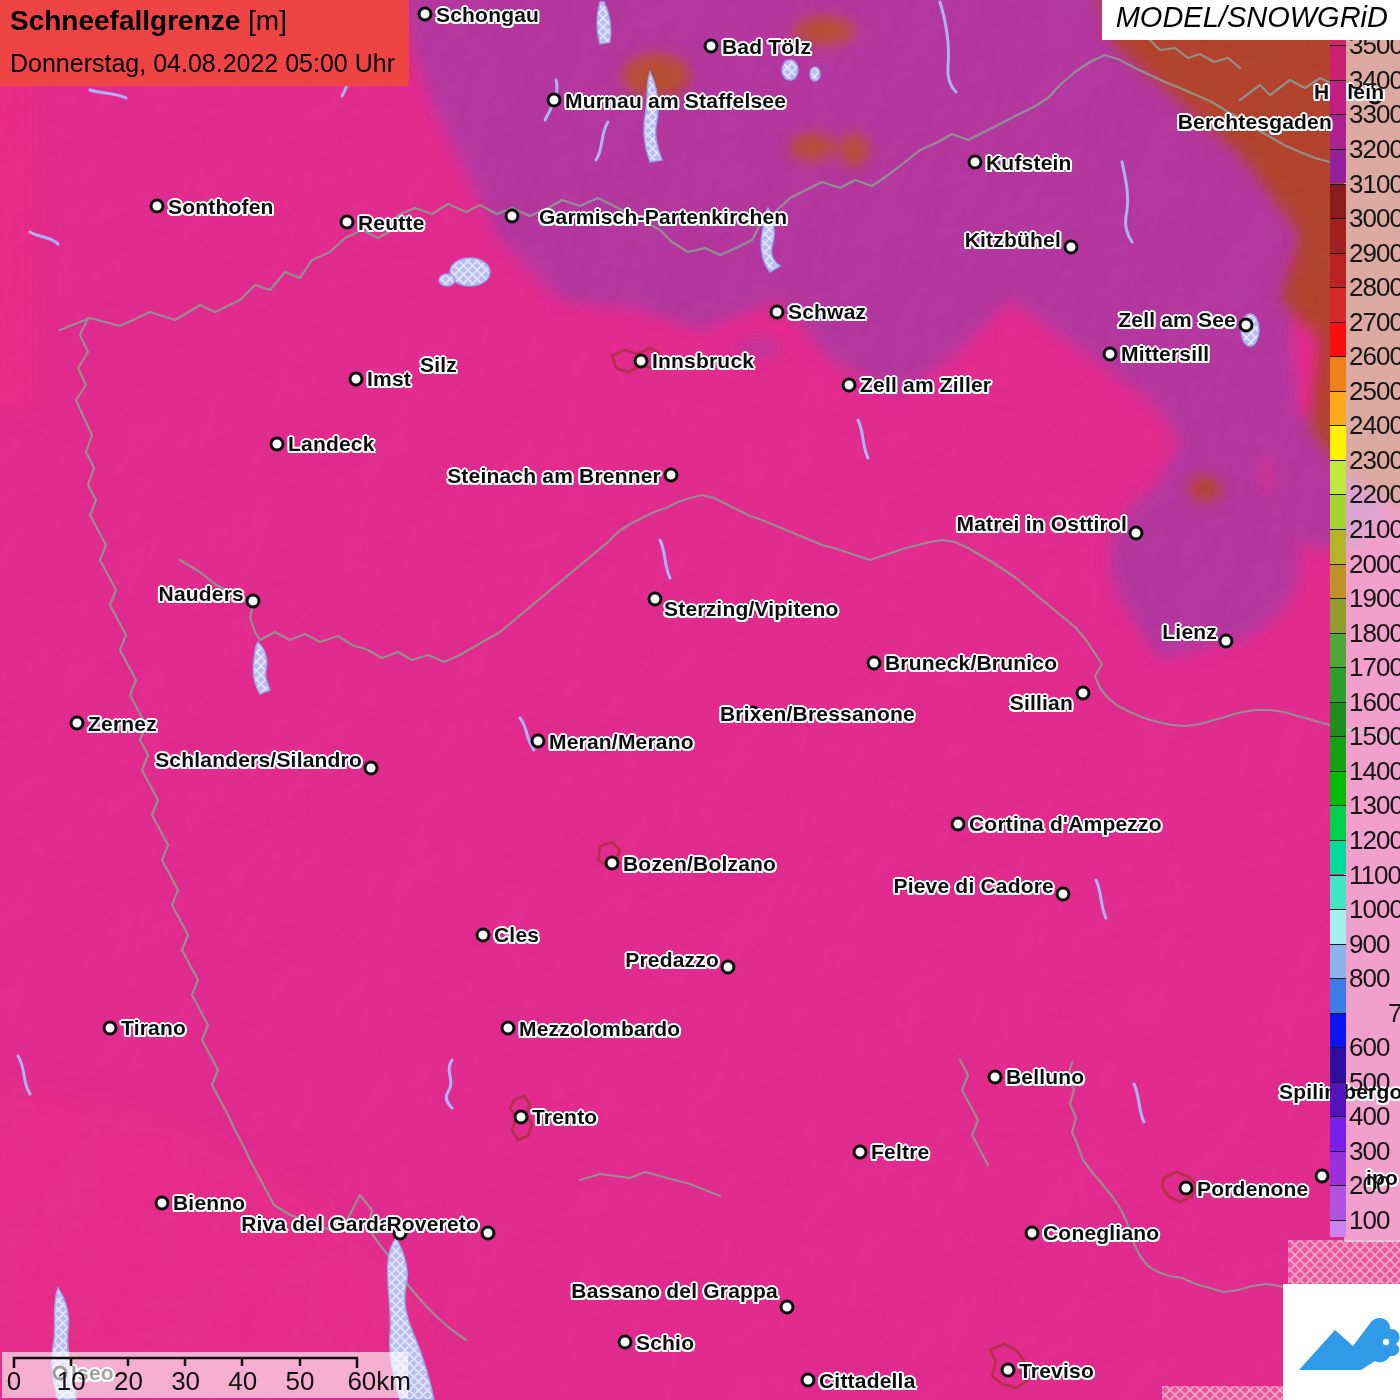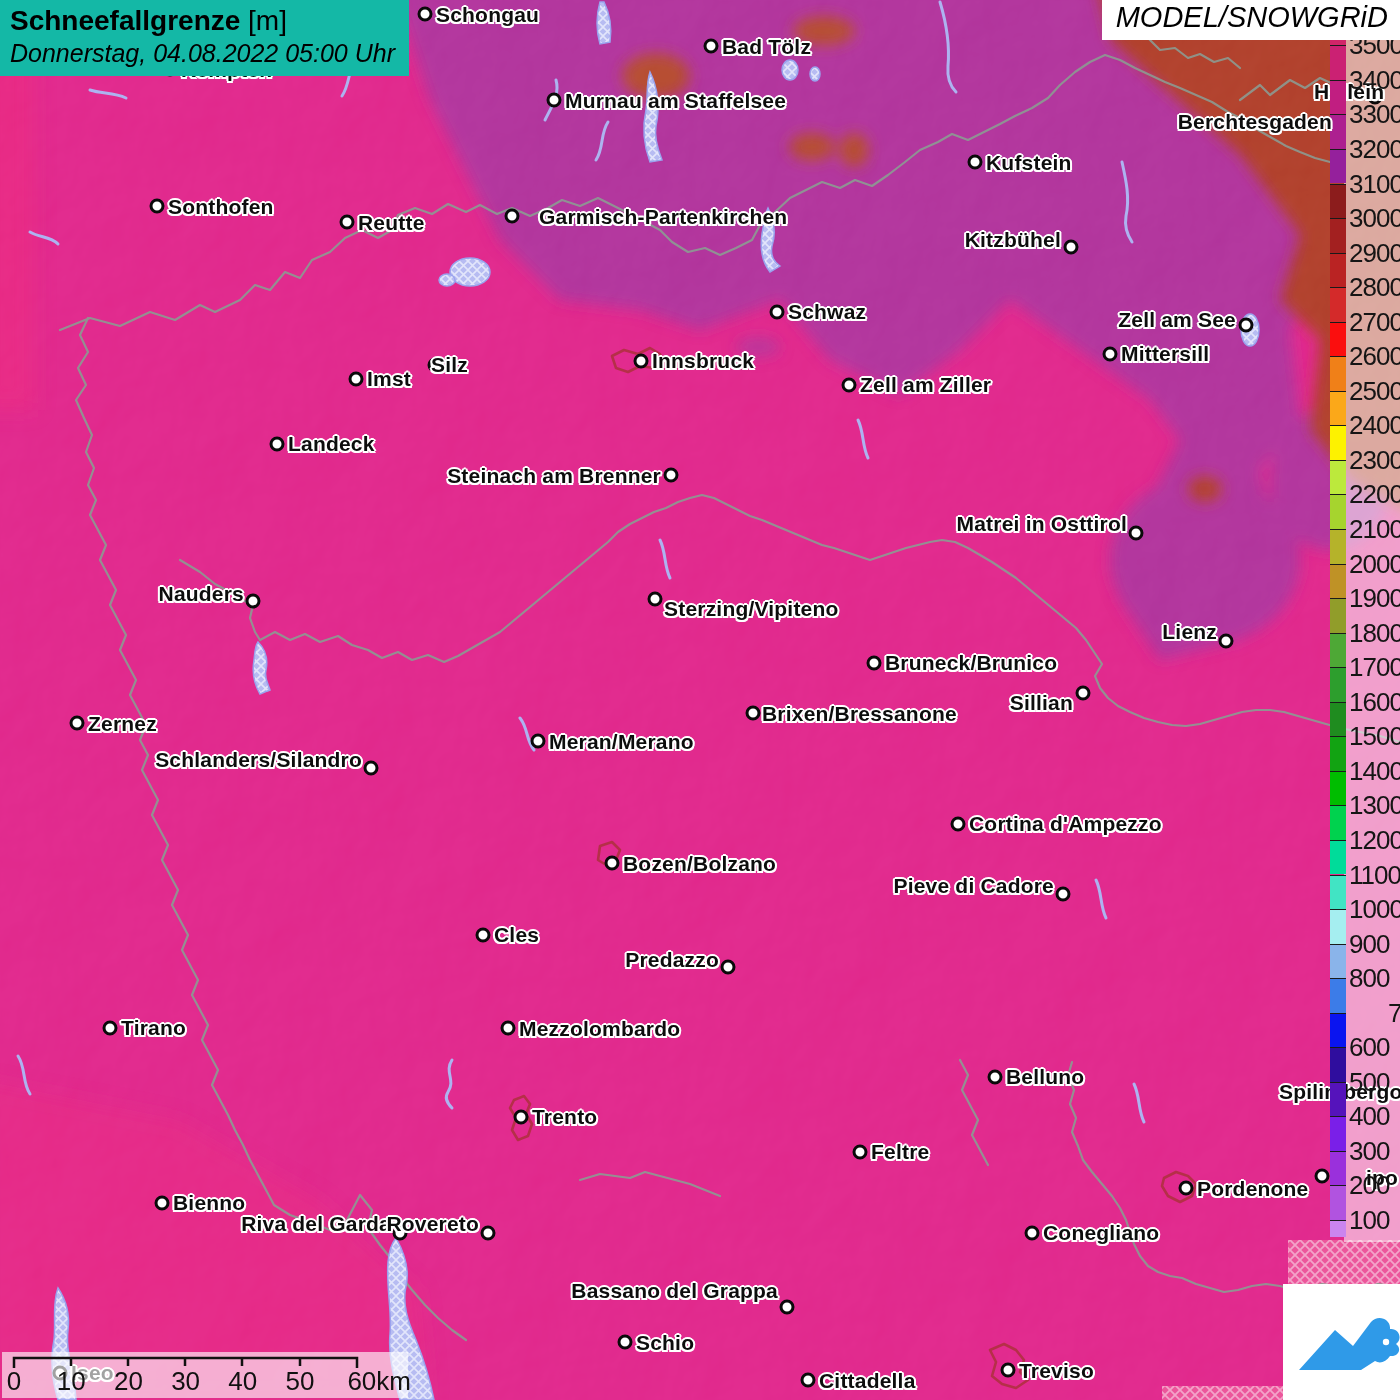--- a/index.html
+++ b/index.html
@@ -17,25 +17,25 @@
 
   
   .cdot{position:absolute;width:9px;height:9px;border:3px solid #0a0a0a;border-radius:50%;
         background:#fff;transform:translate(-50%,-50%);box-sizing:content-box;}
   .clabel{position:absolute;font-weight:bold;font-size:21px;color:#0d0d0d;white-space:nowrap;
         letter-spacing:.2px;transform:translateY(-50%);
         text-shadow:-2px 0 0 #fff,2px 0 0 #fff,0 -2px 0 #fff,0 2px 0 #fff,
         -1.5px -1.5px 0 #fff,1.5px -1.5px 0 #fff,-1.5px 1.5px 0 #fff,1.5px 1.5px 0 #fff;}
 
   
-  #titlebox{position:absolute;left:0;top:0;z-index:20;background:#14b8a6;padding:5px 14px 8px 10px;}
+  #titlebox{position:absolute;left:0;top:0;z-index:20;background:#ef4444;padding:5px 14px 8px 10px;}
   #titlebox .l1{font-size:28px;color:#000;}
   #titlebox .l1 b{font-weight:bold;}
   #titlebox .l1 .unit{font-weight:normal;}
-  #titlebox .l2{font-size:25px;font-style:italic;color:#000;margin-top:2px;}
+  #titlebox .l2{font-size:25px;color:#000;margin-top:12px;}
   #modelbox{position:absolute;right:0;top:0;z-index:20;background:#fff;
             padding:1px 12px 6px 14px;font-size:29px;font-style:italic;color:#000;}
 
   
   .bcell{position:absolute;left:1330px;width:16px;border-top:1px solid #1a1a1a;
          box-sizing:border-box;}
   .btick{position:absolute;left:1349px;font-size:26px;color:#151515;letter-spacing:-1px;
          transform:translateY(-50%);white-space:nowrap;}
 
   
@@ -302,21 +302,21 @@
       <div class="clabel" style="left: 358px; top: 223px;">Reutte</div>
       <div class="cdot" style="left: 1071px; top: 247px;"></div>
       <div class="clabel" style="right: 339px; top: 240px;">Kitzbühel</div>
       <div class="cdot" style="left: 777px; top: 312px;"></div>
       <div class="clabel" style="left: 788px; top: 312px;">Schwaz</div>
       <div class="cdot" style="left: 1246px; top: 325px;"></div>
       <div class="clabel" style="right: 164px; top: 320px;">Zell am See</div>
       <div class="cdot" style="left: 1110px; top: 354px;"></div>
       <div class="clabel" style="left: 1121px; top: 354px;">Mittersill</div>
       <div class="cdot" style="left: 435px; top: 365px;"></div>
-      <div class="clabel" style="left: 431px; top: 365px;">Silz</div>
+      <div class="clabel" style="left: 420px; top: 365px;">Silz</div>
       <div class="cdot" style="left: 641px; top: 361px;"></div>
       <div class="clabel" style="left: 652px; top: 361px;">Innsbruck</div>
       <div class="cdot" style="left: 356px; top: 379px;"></div>
       <div class="clabel" style="left: 367px; top: 379px;">Imst</div>
       <div class="cdot" style="left: 849px; top: 385px;"></div>
       <div class="clabel" style="left: 860px; top: 385px; text-align: right;">Zell am Ziller</div>
       <div class="cdot" style="left: 277px; top: 444px;"></div>
       <div class="clabel" style="left: 288px; top: 444px;">Landeck</div>
       <div class="cdot" style="left: 671px; top: 475px;"></div>
       <div class="clabel" style="right: 739px; top: 476px;">Steinach am Brenner</div>
@@ -326,21 +326,21 @@
       <div class="clabel" style="right: 1156px; top: 594px;">Nauders</div>
       <div class="cdot" style="left: 655px; top: 599px;"></div>
       <div class="clabel" style="left: 664px; top: 609px;">Sterzing/Vipiteno</div>
       <div class="cdot" style="left: 1226px; top: 641px;"></div>
       <div class="clabel" style="right: 183px; top: 632px;">Lienz</div>
       <div class="cdot" style="left: 874px; top: 663px;"></div>
       <div class="clabel" style="left: 885px; top: 663px;">Bruneck/Brunico</div>
       <div class="cdot" style="left: 1083px; top: 693px;"></div>
       <div class="clabel" style="right: 327px; top: 703px;">Sillian</div>
       <div class="cdot" style="left: 753px; top: 713px;"></div>
-      <div class="clabel" style="left: 762px; top: 714px;">Brixen/Bressanone</div>
+      <div class="clabel" style="left: 720px; top: 714px;">Brixen/Bressanone</div>
       <div class="cdot" style="left: 77px; top: 723px;"></div>
       <div class="clabel" style="left: 88px; top: 724px;">Zernez</div>
       <div class="cdot" style="left: 538px; top: 741px;"></div>
       <div class="clabel" style="left: 549px; top: 742px;">Meran/Merano</div>
       <div class="cdot" style="left: 371px; top: 768px;"></div>
       <div class="clabel" style="right: 1038px; top: 760px;">Schlanders/Silandro</div>
       <div class="cdot" style="left: 958px; top: 824px;"></div>
       <div class="clabel" style="left: 969px; top: 824px;">Cortina d'Ampezzo</div>
       <div class="cdot" style="left: 612px; top: 863px;"></div>
       <div class="clabel" style="left: 623px; top: 864px;">Bozen/Bolzano</div>

